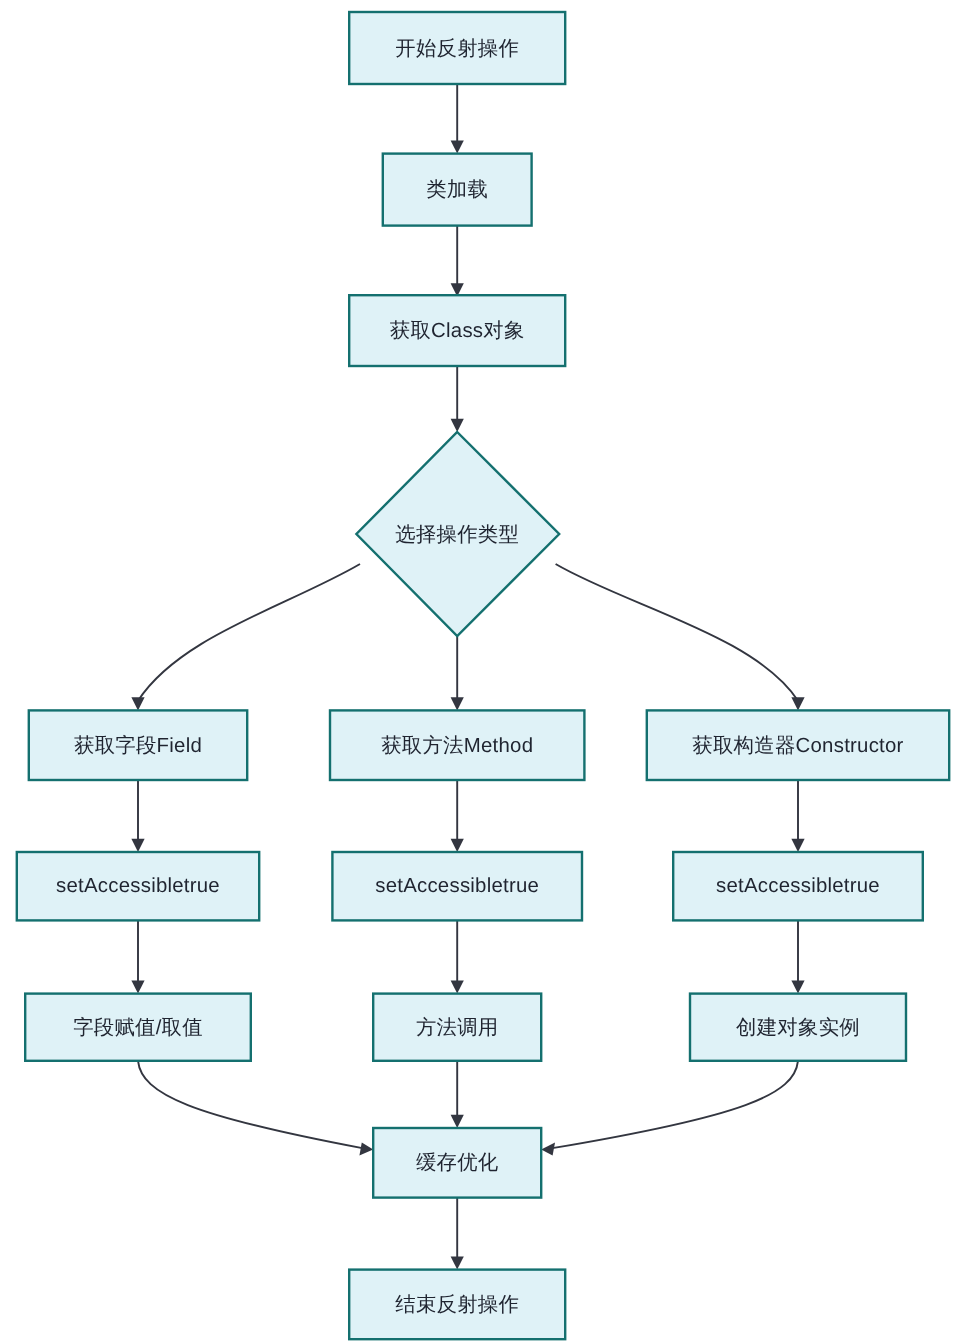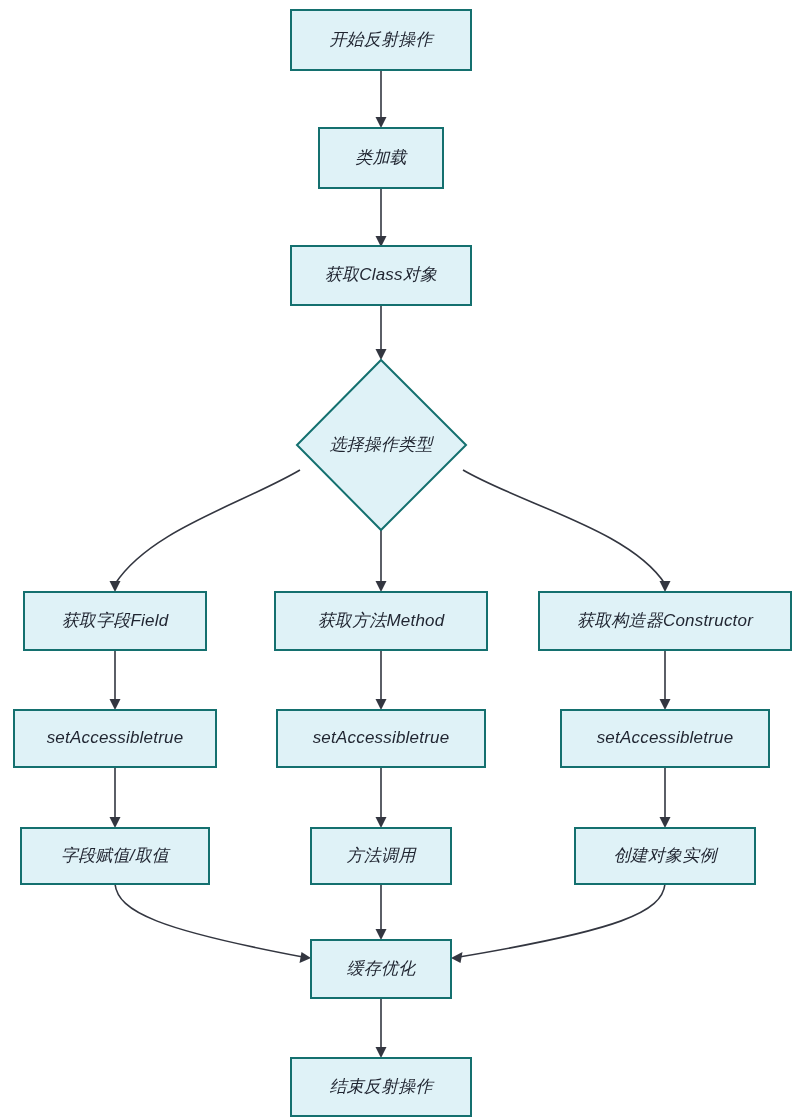--- a/index.html
+++ b/index.html
@@ -11,21 +11,20 @@
   body {
     width: 800px;
     height: 1120px;
     font-family: "Liberation Sans", "DejaVu Sans", sans-serif;
     overflow: hidden;
   }
   #flowchart-root {
     position: relative;
     width: 736px;
     height: 1120px;
-    font-style: italic;
   }
   svg#flow-svg {
     display: block;
     width: 800px;
     height: 1120px;
   }
   .node-shape {
     fill: #dff2f7;
     stroke: #14706f;
     stroke-width: 2;

